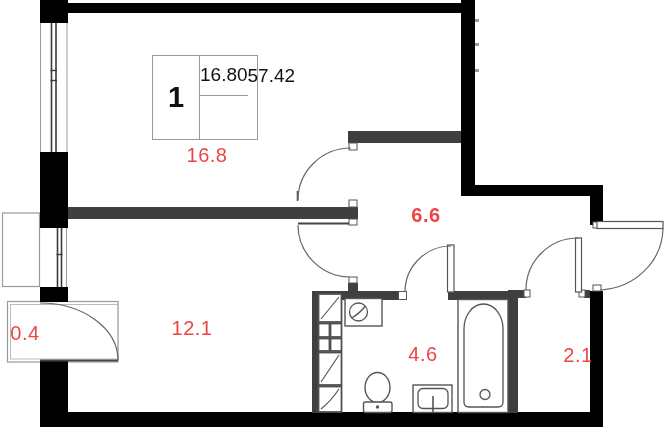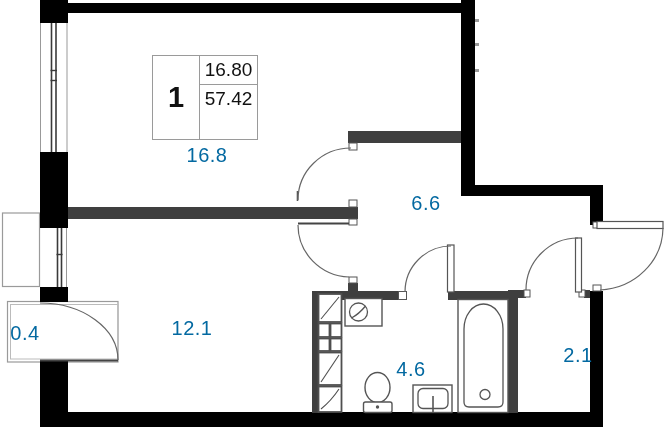--- a/index.html
+++ b/index.html
@@ -3,32 +3,32 @@
 <meta charset="utf-8">
 <style>
   html,body{margin:0;padding:0;background:#fff;}
   #stage{
     position:relative;width:666px;height:427px;background:#ffffff;
     font-family:"Liberation Sans",sans-serif;overflow:hidden;
   }
   #planSvg{position:absolute;left:0;top:0;}
   .room-label{
     position:absolute;transform:translate(-50%,-50%);
-    font-size:20px;color:#0369a1;white-space:nowrap;letter-spacing:.5px;
+    font-size:20px;color:#ef4444;white-space:nowrap;letter-spacing:.5px;
   }
   .unit-box{
     position:absolute;left:152px;top:55px;width:106px;height:85px;
     display:grid;grid-template-columns:47px 1fr;background:#fff;
     border:1px solid #9a9a9a;box-sizing:border-box;
   }
   .unit-num{
     grid-row:1 / span 3;display:flex;align-items:center;justify-content:center;
     font-size:29px;font-weight:bold;color:#111;border-right:1px solid #9a9a9a;
   }
-  .unit-rows{grid-column:2;display:flex;flex-direction:column;}
+  .unit-rows{grid-column:2;display:flex;flex-direction:row;}
   .unit-row{
     flex:1;display:flex;align-items:center;justify-content:center;
     font-size:19px;color:#111;border-bottom:1px solid #9a9a9a;
   }
   .unit-row:last-child{border-bottom:none;}
 </style>
 </head>
 <body>
 
 <div id="stage">
@@ -166,18 +166,18 @@
   <div class="unit-box">
     <div class="unit-num">1</div>
     <div class="unit-rows">
       <div class="unit-row">16.80</div>
       <div class="unit-row">57.42</div>
     </div>
   </div>
 
   <div class="room-label" style="left:207px;top:155px;">16.8</div>
   <div class="room-label" style="left:192px;top:328px;">12.1</div>
-  <div class="room-label" style="left:426px;top:203px;">6.6</div>
-  <div class="room-label" style="left:411px;top:354px;margin-top:15px;">4.6</div>
+  <div class="room-label" style="left:426px;top:215px;font-weight:bold;">6.6</div>
+  <div class="room-label" style="left:423px;top:354px;">4.6</div>
   <div class="room-label" style="left:578px;top:355px;">2.1</div>
   <div class="room-label" style="left:25px;top:333px;">0.4</div>
 
 </div>
 
 </body></html>

